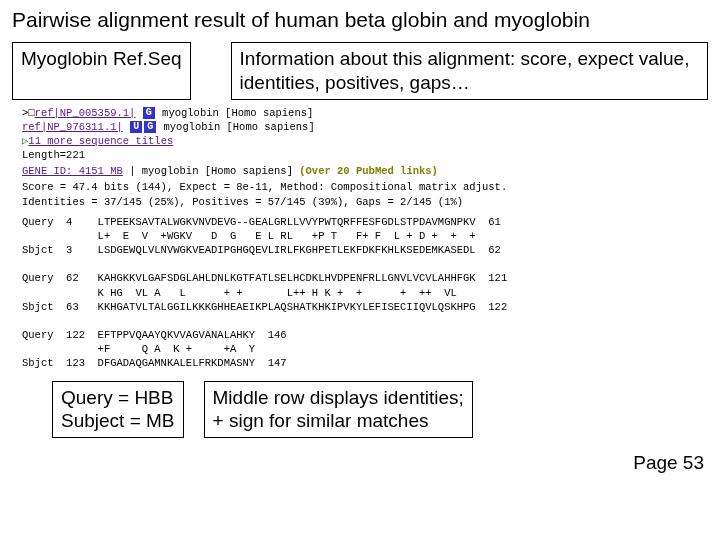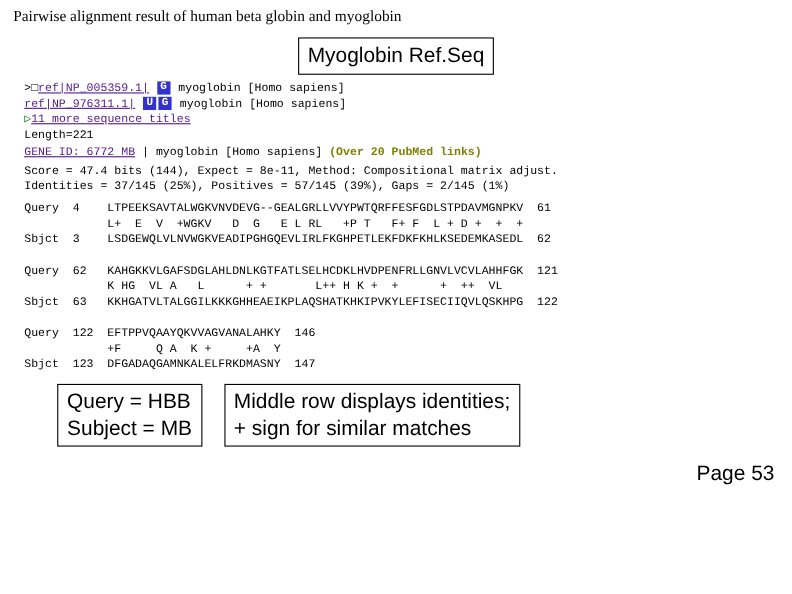--- a/index.html
+++ b/index.html
@@ -5,29 +5,27 @@
   body {
     margin: 0;
     padding: 8px 12px;
     font-family: Arial, Helvetica, sans-serif;
     font-size: 14px;
     background: #fff;
     width: 720px;
     box-sizing: border-box;
   }
   .title {
-    font-size: 14px;
+    font-size: 21px;
     margin-bottom: 10px;
-    font-family: Liberation Serif, serif;
   }
   .row1 {
     display: flex;
     gap: 40px;
     margin-bottom: 6px;
-    justify-content: center;
   }
   .boxed {
     border: 1.5px solid #000;
     padding: 4px 8px;
     font-size: 19px;
     background: #fff;
     line-height: 1.25;
   }
   .info-box {
     flex: 1;
@@ -88,40 +86,41 @@
     padding-right: 4px;
   }
 </style>
 </head>
 <body>
 
 <div class="title">Pairwise alignment result of human beta globin and myoglobin</div>
 
 <div class="row1">
   <div class="boxed">Myoglobin Ref.Seq</div>
+  <div class="boxed info-box">Information about this alignment: score, expect value, identities, positives, gaps…</div>
 </div>
 
 <div class="blast">
   <div>
     &gt;□<span class="link">ref|NP_005359.1|</span>
     <span class="badge">G</span>
     <span>myoglobin [Homo sapiens]</span>
   </div>
   <div>
     <span class="link">ref|NP_976311.1|</span>
     <span class="badge">U</span><span class="badge">G</span>
     <span>myoglobin [Homo sapiens]</span>
   </div>
   <div>
     <span class="arrow">▷</span><span class="link">11 more sequence titles</span>
   </div>
   <div>Length=221</div>
 
   <div class="sep">
-    <span class="link">GENE ID: 6772 MB</span><span> | myoglobin [Homo sapiens] </span><span class="olive">(Over 20 PubMed links)</span>
+    <span class="link">GENE ID: 4151 MB</span><span> | myoglobin [Homo sapiens] </span><span class="olive">(Over 20 PubMed links)</span>
   </div>
 
   <div class="sep">Score = 47.4 bits (144),  Expect = 8e-11, Method: Compositional matrix adjust.</div>
   <div>Identities = 37/145 (25%), Positives = 57/145 (39%), Gaps = 2/145 (1%)</div>
 
   <div class="align-block">Query  4    LTPEEKSAVTALWGKVNVDEVG--GEALGRLLVVYPWTQRFFESFGDLSTPDAVMGNPKV  61
             L+  E  V  +WGKV   D  G   E L RL   +P T   F+ F  L + D +  +  +
 Sbjct  3    LSDGEWQLVLNVWGKVEADIPGHGQEVLIRLFKGHPETLEKFDKFKHLKSEDEMKASEDL  62
 
 Query  62   KAHGKKVLGAFSDGLAHLDNLKGTFATLSELHCDKLHVDPENFRLLGNVLVCVLAHHFGK  121

